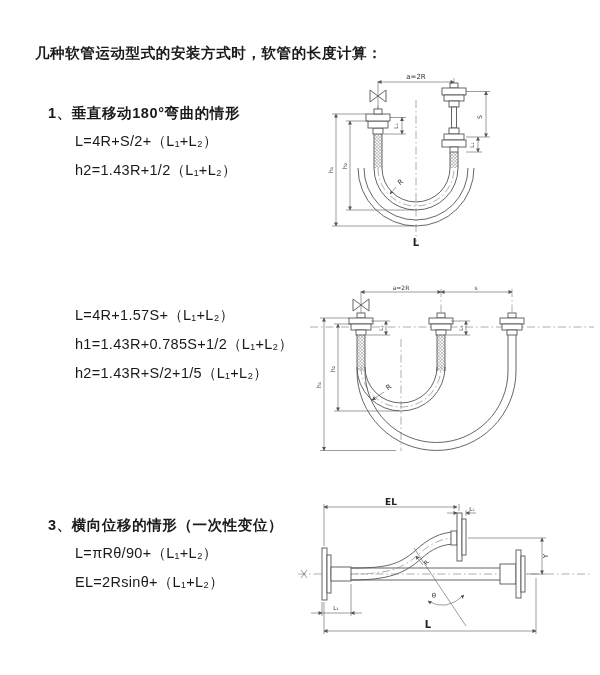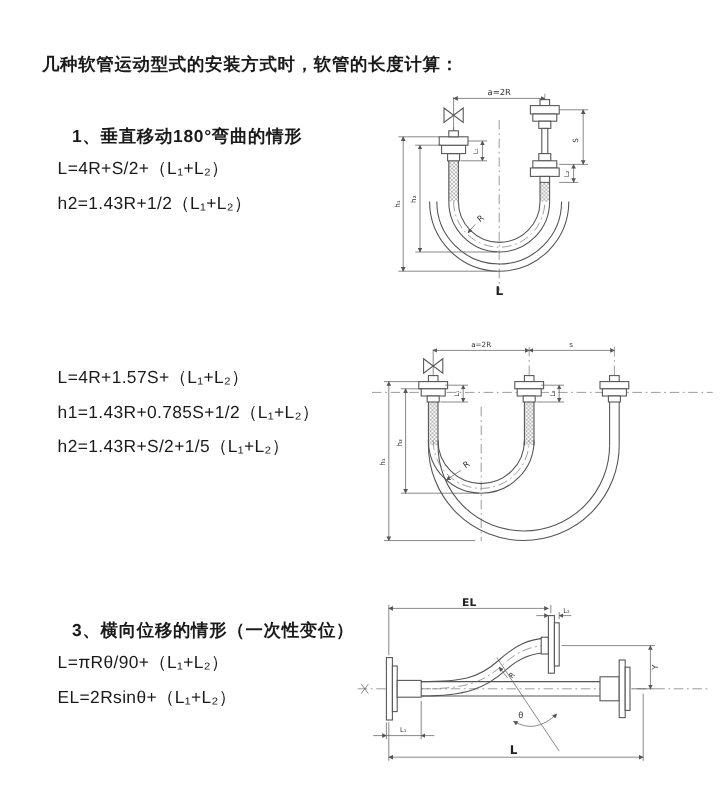--- a/index.html
+++ b/index.html
@@ -1,20 +1,20 @@
 <!DOCTYPE html>
 <html><head>
 <meta charset="utf-8">
 <style>
   html,body{margin:0;padding:0;background:#ffffff;}
   body{width:600px;height:675px;position:relative;font-family:"Liberation Sans","DejaVu Sans",sans-serif;color:#1a1a1a;overflow:hidden;}
   .page-title{position:absolute;left:35px;top:20px;font-size:14.5px;font-weight:700;letter-spacing:.6px;margin-top:24px;}
   .sec-text{position:absolute;left:48px;}
-  .sec-heading{font-size:14.5px;font-weight:700;letter-spacing:.6px;margin-left:12px;}
-  .formulas{margin-top:4px;}
+  .sec-heading{font-size:14.5px;font-weight:700;letter-spacing:.6px;}
+  .formulas{margin-left:27px;margin-top:4px;}
   .formula{font-size:14.5px;line-height:29px;letter-spacing:.3px;white-space:nowrap;}
   .diag{position:absolute;}
   
   .ln{stroke:#555;fill:none;stroke-width:.9;}
   .fl{fill:#fff;stroke:#555;stroke-width:.9;}
   .dm{stroke:#5a5a5a;fill:none;stroke-width:.6;}
   .cdash{stroke:#6a6a6a;stroke-width:.55;fill:none;stroke-dasharray:8 3 1.5 3;}
   .lb{fill:#333;font-size:7px;font-family:"DejaVu Sans",sans-serif;}
   .lbs{fill:#333;font-size:6px;font-family:"DejaVu Sans",sans-serif;}
   .lbt{fill:#333;font-size:5.5px;font-family:"DejaVu Sans",sans-serif;}

